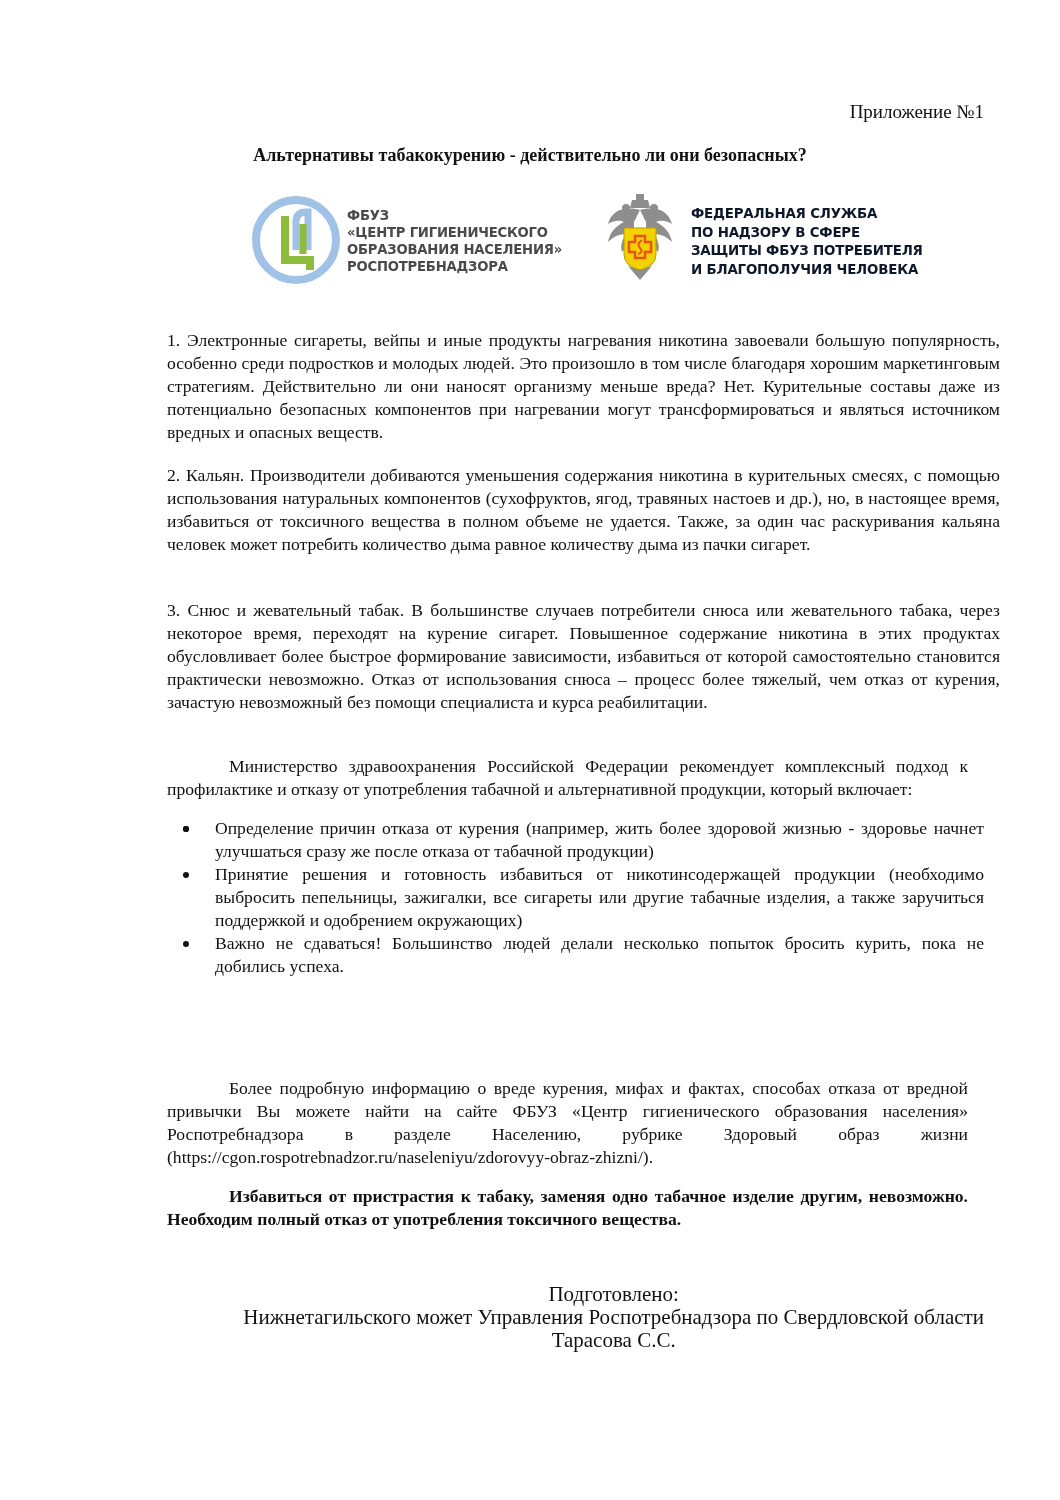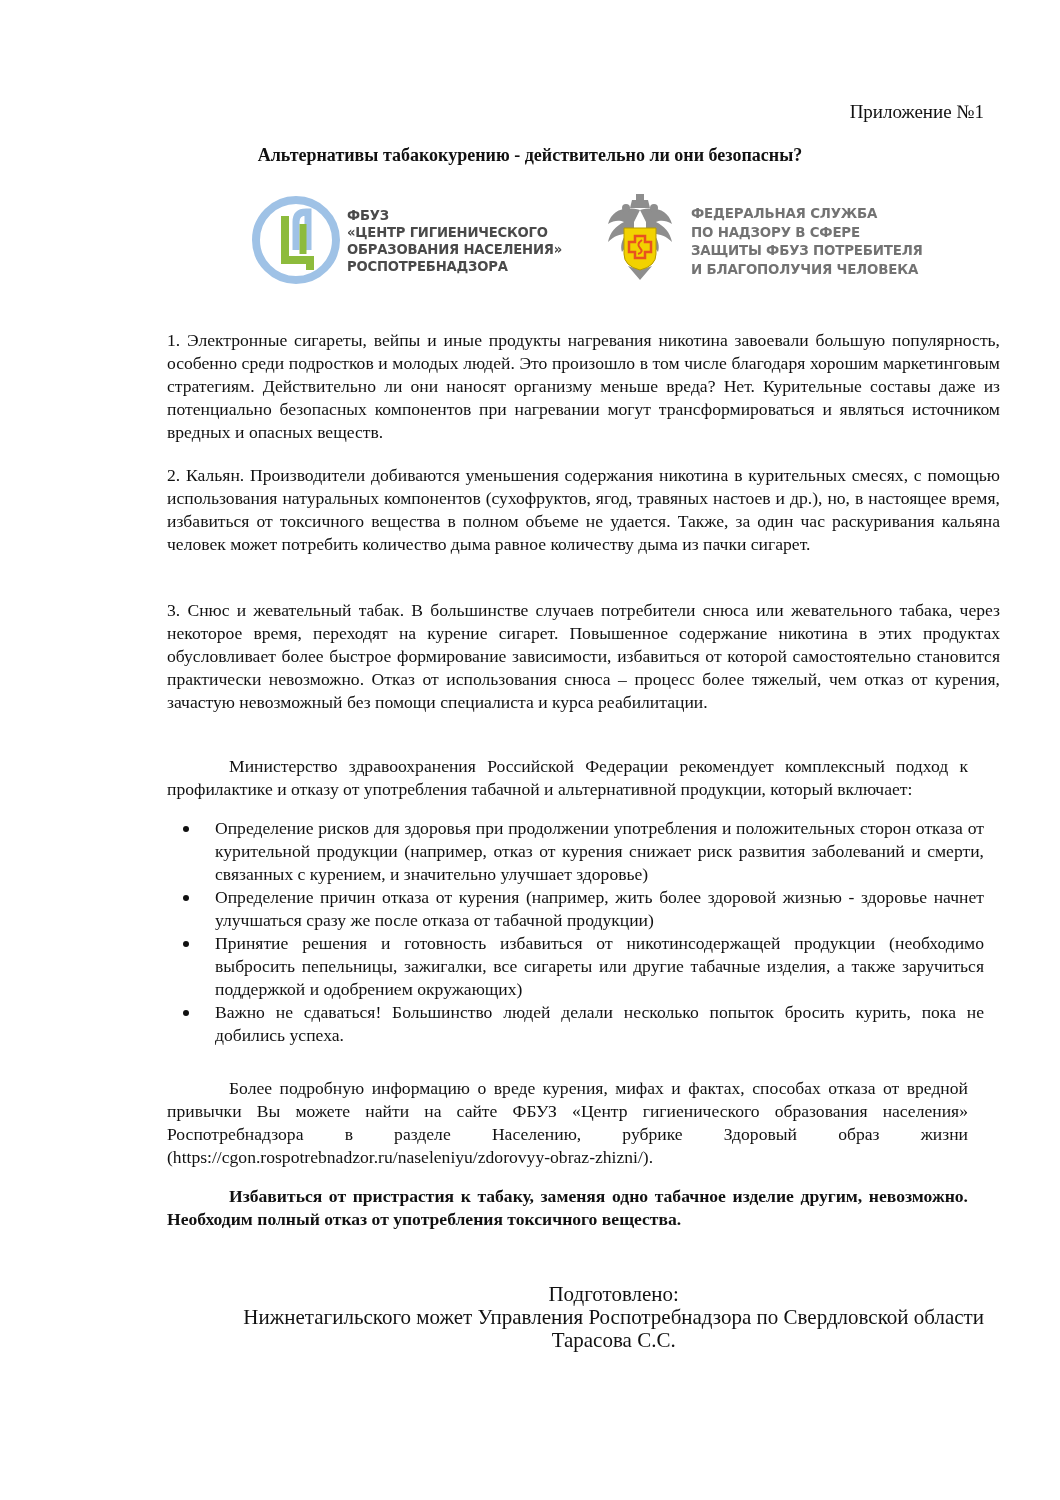--- a/index.html
+++ b/index.html
@@ -6,42 +6,42 @@
   body { width: 1060px; height: 1500px; position: relative; overflow: hidden; color: #111; }
   .page { position: absolute; left: 0; top: 0; width: 1060px; height: 1500px; font-family: "Liberation Serif", serif; font-size: 17.6px; line-height: 23px; }
   .appendix { position: absolute; right: 76px; top: 100px; font-size: 19px; }
   .title { position: absolute; left: 0; right: 0; top: 144px; text-align: center; font-weight: bold; font-size: 18px; }
   .logos { position: absolute; top: 188px; left: 0; width: 1060px; height: 100px; margin-left: 12px; }
   .logo-left { position: absolute; left: 238px; top: 6px; width: 330px; height: 92px; }
   .logo-left .mark { position: absolute; left: 0; top: 0; width: 92px; height: 92px; }
   .logo-left .txt { position: absolute; left: 97px; top: 13px; font-family: "DejaVu Sans", sans-serif; font-weight: bold; font-size: 13.2px; line-height: 17px; color: #4a4a4a; letter-spacing: -0.2px; white-space: nowrap; }
   .logo-right { position: absolute; left: 592px; top: 4px; width: 310px; height: 95px; }
   .logo-right .mark { position: absolute; left: 0; top: 0; width: 72px; height: 92px; }
-  .logo-right .txt { position: absolute; left: 87px; top: 13px; font-family: "DejaVu Sans", sans-serif; font-size: 13.4px; line-height: 18.5px; color: #737373; font-weight: bold; white-space: nowrap; letter-spacing: -0.2px; }
+  .logo-right .txt { position: absolute; left: 87px; top: 13px; font-family: "DejaVu Sans", sans-serif; font-size: 13.4px; line-height: 18.5px; color: #0f172a; font-weight: bold; white-space: nowrap; letter-spacing: -0.2px; }
   .body { position: absolute; left: 151px; width: 833px; }
   p.j { margin: 16px; text-align: justify; text-align-last: left; }
   .p1 { top: 313px; }
   .p2 { top: 448px; }
   .p3 { top: 583px; }
   .p4 { top: 739px; }
   .indent { text-indent: 62px; }
   ul.bul { margin: 0; padding: 0; list-style: none; }
   ul.bul li { position: relative; padding-left: 64px; text-align: justify; text-align-last: left; }
   ul.bul li .dot { position: absolute; left: 32px; top: 9px; width: 6px; height: 6px; border-radius: 50%; background: #111; }
   .p5 { top: 1061px; }
   .bold { font-weight: bold; }
   .sign { position: absolute; right: 76px; top: 1283px; text-align: center; font-size: 21px; line-height: 23px; }
 </style>
 </head>
 <body>
 
 <div class="page">
 
   <div class="appendix">Приложение №1</div>
-  <div class="title">Альтернативы табакокурению - действительно ли они безопасны?</div>
+  <div class="title">Альтернативы табакокурению - действительно ли они безопасных?</div>
 
   <div class="logos">
     <div class="logo-left">
       <svg class="mark" viewBox="0 0 92 92">
         <circle cx="46" cy="46" r="40" fill="none" stroke="#9fc2e6" stroke-width="8"></circle>
         <path d="M35 22 L35 66 L60 66 L60 76" fill="none" stroke="#8dbb3c" stroke-width="8" stroke-linejoin="miter"></path>
         <path d="M46 56 L46 28 Q46 18 56 18 L58 18 L58 56" fill="none" stroke="#9fc2e6" stroke-width="7"></path>
         <path d="M53 30 L53 60" fill="none" stroke="#8dbb3c" stroke-width="7"></path>
       </svg>
       <div class="txt">
@@ -76,21 +76,21 @@
     </div>
   </div>
 
   <p class="body j p1">1. Электронные сигареты, вейпы и иные продукты нагревания никотина завоевали большую популярность, особенно среди подростков и молодых людей. Это произошло в том числе благодаря хорошим маркетинговым стратегиям. Действительно ли они наносят организму меньше вреда? Нет. Курительные составы даже из потенциально безопасных компонентов при нагревании могут трансформироваться и являться источником вредных и опасных веществ.</p>
   <p class="body j p2">2. Кальян. Производители добиваются уменьшения содержания никотина в курительных смесях, с помощью использования натуральных компонентов (сухофруктов, ягод, травяных настоев и др.), но, в настоящее время, избавиться от токсичного вещества в полном объеме не удается. Также, за один час раскуривания кальяна человек может потребить количество дыма равное количеству дыма из пачки сигарет.</p>
   <p class="body j p3">3. Снюс и жевательный табак. В большинстве случаев потребители снюса или жевательного табака, через некоторое время, переходят на курение сигарет. Повышенное содержание никотина в этих продуктах обусловливает более быстрое формирование зависимости, избавиться от которой самостоятельно становится практически невозможно. Отказ от использования снюса – процесс более тяжелый, чем отказ от курения, зачастую невозможный без помощи специалиста и курса реабилитации.</p>
 
   <div class="body p4">
     <p class="j indent">Министерство здравоохранения Российской Федерации рекомендует комплексный подход к профилактике и отказу от употребления табачной и альтернативной продукции, который включает:</p>
     <ul class="bul">
-      <li><span class="dot"></span><span>Определение рисков для здоровья при продолжении употребления и положительных сторон отказа от курительной продукции (например, отказ от курения снижает риск развития заболеваний и смерти, связанных с курением, и значительно улучшает здоровье)</span></li>
+      <li><span class="dot"></span></li>
       <li><span class="dot"></span><span>Определение причин отказа от курения (например, жить более здоровой жизнью - здоровье начнет улучшаться сразу же после отказа от табачной продукции)</span></li>
       <li><span class="dot"></span><span>Принятие решения и готовность избавиться от никотинсодержащей продукции (необходимо выбросить пепельницы, зажигалки, все сигареты или другие табачные изделия, а также заручиться поддержкой и одобрением окружающих)</span></li>
       <li><span class="dot"></span><span>Важно не сдаваться! Большинство людей делали несколько попыток бросить курить, пока не добились успеха.</span></li>
     </ul>
   </div>
 
   <div class="body p5">
     <p class="j indent">Более подробную информацию о вреде курения, мифах и фактах, способах отказа от вредной привычки Вы можете найти на сайте ФБУЗ «Центр гигиенического образования населения» Роспотребнадзора в разделе Населению, рубрике Здоровый образ жизни (https://cgon.rospotrebnadzor.ru/naseleniyu/zdorovyy-obraz-zhizni/).</p>
     <p class="j indent bold">Избавиться от пристрастия к табаку, заменяя одно табачное изделие другим, невозможно. Необходим полный отказ от употребления токсичного вещества.</p>
   </div>

